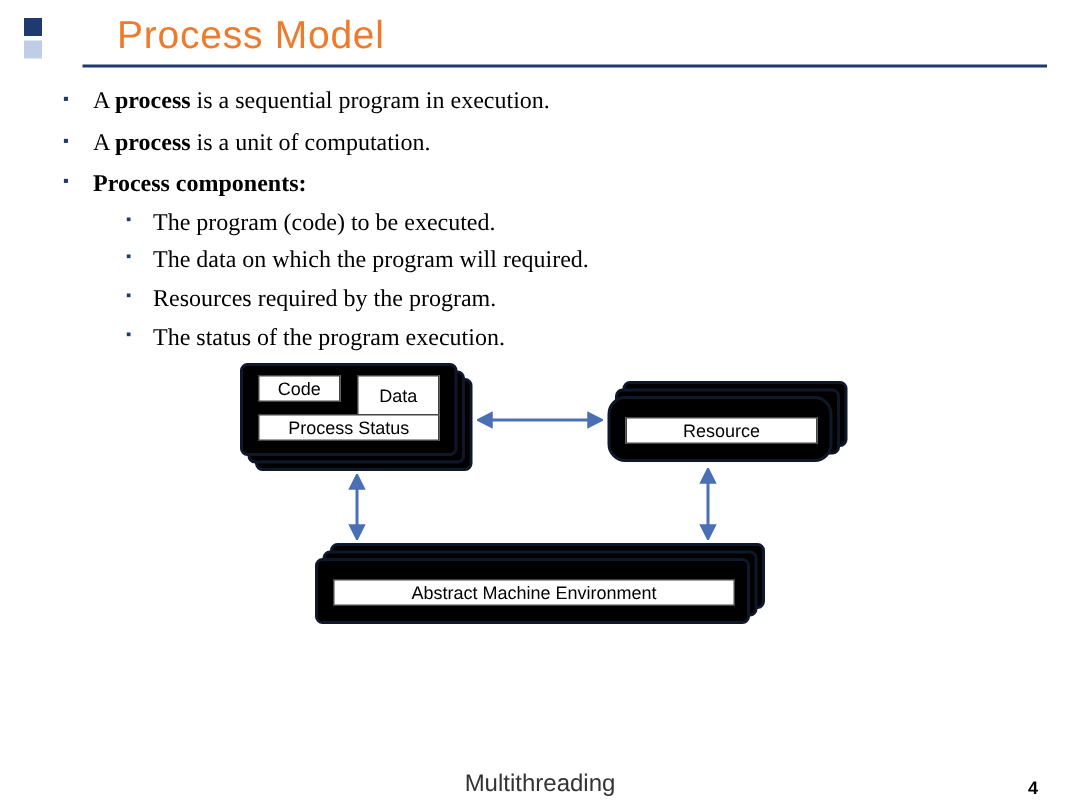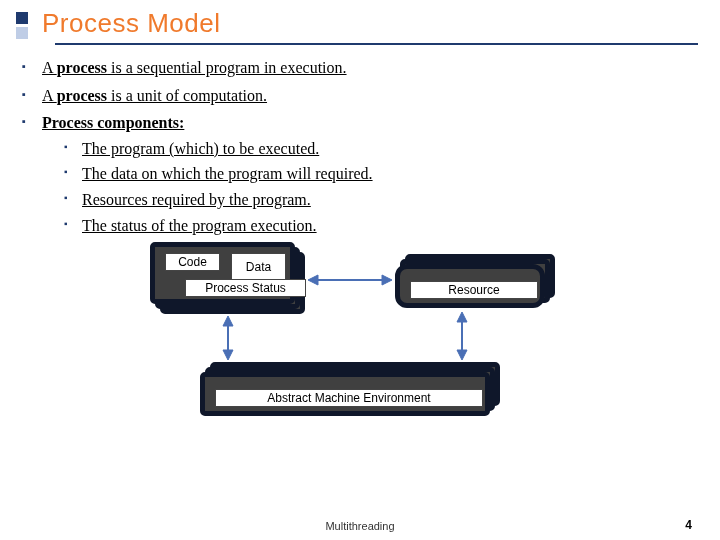--- a/index.html
+++ b/index.html
@@ -21,26 +21,27 @@
   }
   .decor-sq {
     width: 12px; height: 12px;
     background: #1f3a6e;
   }
   .decor-sq.light { background: #bfcde6; }
   .title-text {
     font-family: Arial, Helvetica, sans-serif;
     font-size: 26px; color: #f07a2c;
     letter-spacing: .5px;
+    margin-left: 36px;
   }
   .title-underline {
     height: 2px; background: #1f3a6e;
     margin: 0 22px 0 55px;
   }
-  .content { padding: 6px 40px 0 20px; text-decoration: underline; }
+  .content { padding: 6px 40px 0 40px; }
 
   ul.top { list-style: none; margin: 0; padding: 0; }
   ul.top > li {
     position: relative; padding-left: 22px;
     margin: 6px 0; line-height: 1.35;
   }
   ul.top > li::before {
     content: "▪"; position: absolute; left: 2px; top: 2px;
     color: #1f3a6e; font-size: 11px;
   }
@@ -60,40 +61,40 @@
   .justify { text-align: justify; }
 
   
   .diagram {
     position: relative; width: 420px; height: 190px;
     margin: 6px auto 0 auto;
     font-family: Arial, Helvetica, sans-serif;
   }
   .stack3 { position: absolute; }
   .card {
-    background: #404040; border: 5px solid #0f172a;
+    background: #000000; border: 2px solid #0f172a;
     border-radius: 5px; box-sizing: border-box;
     position: absolute;
   }
   .inner-box {
     background: #fff; border: 1px solid #444;
     box-sizing: border-box; text-align: center;
     font-size: 12px; display: flex;
     align-items: center; justify-content: center;
     position: absolute;
   }
   
   #proc { left: 10px; top: 0; width: 155px; height: 72px; }
   #proc .card { width: 145px; height: 62px; }
   #proc .c1 { left: 10px; top: 10px; }
   #proc .c2 { left: 5px; top: 5px; }
   #proc .c3 { left: 0; top: 0; }
   #proc .code { left: 10px; top: 6px; width: 55px; height: 18px; }
   #proc .data { left: 76px; top: 6px; width: 55px; height: 27px; }
-  #proc .status { left: 10px; top: 32px; width: 121px; height: 18px; margin-left: 20px; }
+  #proc .status { left: 10px; top: 32px; width: 121px; height: 18px; }
 
   
   #res { left: 255px; top: 12px; width: 160px; height: 56px; }
   #res .card { width: 150px; height: 44px; }
   #res .c1 { left: 10px; top: 0; }
   #res .c2 { left: 5px; top: 5px; }
   #res .c3 { left: 0; top: 10px; border-radius: 12px; }
   #res .label { left: 10px; top: 12px; width: 128px; height: 18px; }
 
   
@@ -103,21 +104,21 @@
   #ame .c2 { left: 5px; top: 5px; }
   #ame .c3 { left: 0; top: 10px; }
   #ame .label { left: 10px; top: 12px; width: 268px; height: 18px; text-align: right; }
 
   .arrow { position: absolute; stroke: #4a6fb5; fill: #4a6fb5; }
 
   .footer {
     position: absolute; bottom: 8px; left: 0; right: 0;
     text-align: center;
     font-family: Arial, Helvetica, sans-serif;
-    font-size: 11px; color: #333;
+    font-size: 16px; color: #333;
   }
   .page-num {
     position: absolute; bottom: 8px; right: 28px;
     font-family: Arial, Helvetica, sans-serif;
     font-size: 12px; font-weight: bold;
   }
 </style>
 </head>
 <body>
 
@@ -134,21 +135,21 @@
   <ul class="top">
     <li>
       <span>A </span><span class="bold">process</span><span> is a sequential program in execution.</span>
     </li>
     <li>
       <span>A </span><span class="bold">process</span><span> is a unit of computation.</span>
     </li>
     <li class="bold-arrow">
       <span class="bold">Process components:</span>
       <ul class="sub">
-        <li>The program (which) to be executed.</li>
+        <li>The program (code) to be executed.</li>
         <li>The data on which the program will required.</li>
         <li>Resources required by the program.</li>
         <li>The status of the program execution.</li>
       </ul>
     </li>
   </ul>
 
   <div class="diagram">
 
     <div id="proc" class="stack3">

